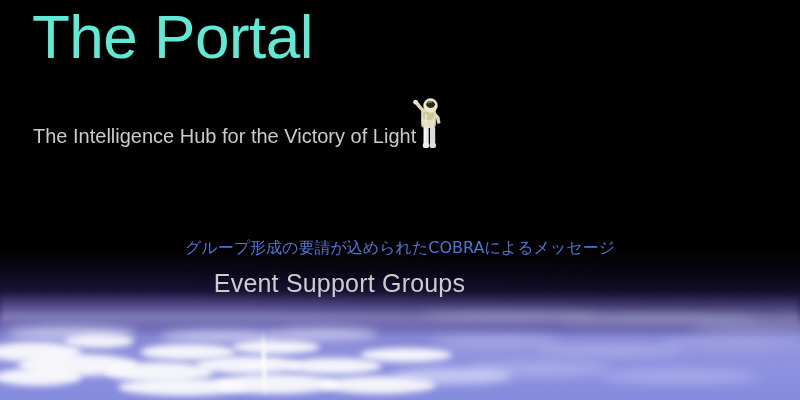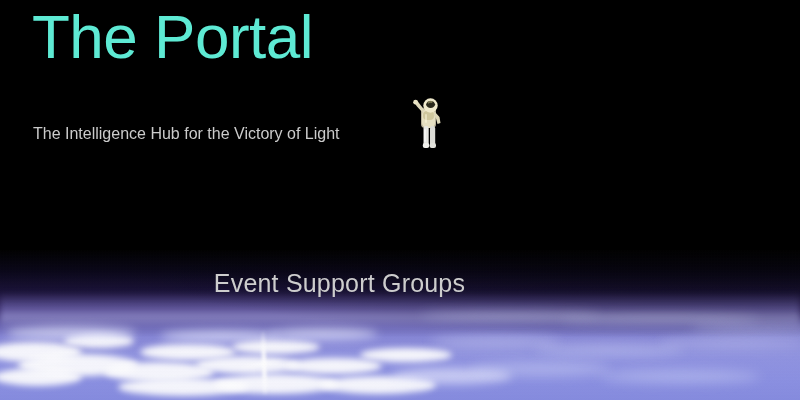--- a/index.html
+++ b/index.html
@@ -152,21 +152,21 @@
     color: #5eead4;
     white-space: nowrap;
   }
 
   #site-tagline {
     position: absolute;
     left: 33px;
     top: 124px;
     margin: 0;
     font-family: "Liberation Sans", sans-serif;
-    font-size: 16px;
+    font-size: 20px;
     font-weight: 400;
     line-height: 1.2;
     color: #cbcbcb;
     white-space: nowrap;
   }
 
   
   #astronaut {
     position: absolute;
     left: 409px;
@@ -278,16 +278,17 @@
     <rect x="20.6" y="49" width="6.4" height="5" rx="2" fill="#e2e2dc"></rect>
 
     <rect x="15" y="35" width="2" height="13" rx="1" fill="#ffffff" opacity="0.55"></rect>
     <rect x="16" y="20" width="2" height="9" rx="1" fill="#fffbe0" opacity="0.5"></rect>
   </svg>
 
   <h1 id="site-title">The Portal</h1>
 
   <p id="site-tagline">The Intelligence Hub for the Victory of Light</p>
 
+  <div id="article-subtitle-ja">グループ形成の要請が込められたCOBRAによるメッセージ</div>
 
   <h2 id="article-title">Event Support Groups</h2>
 
 </div>
 
 </body></html>

